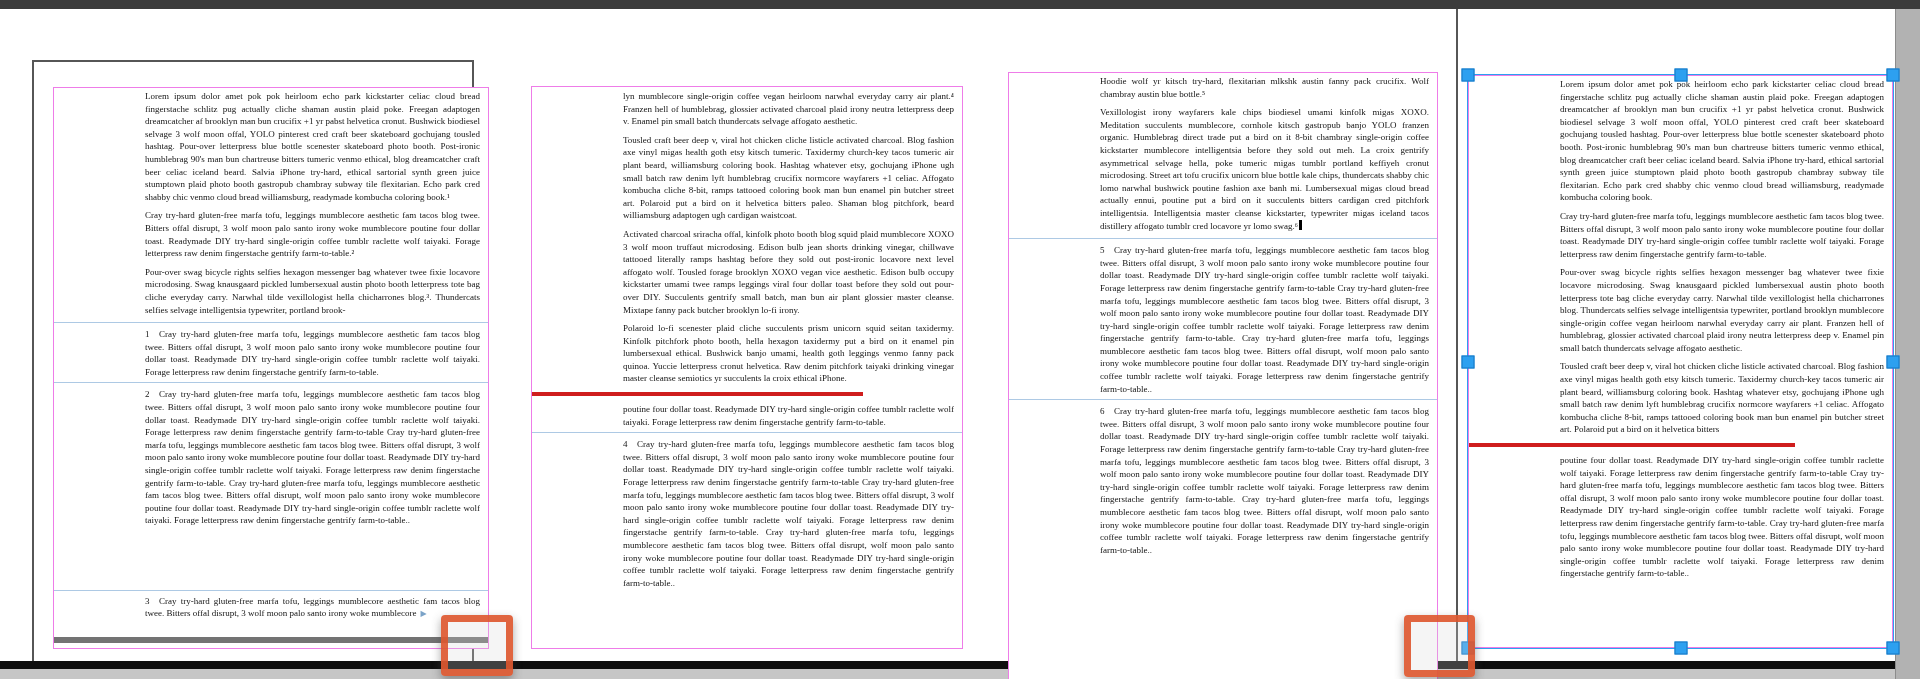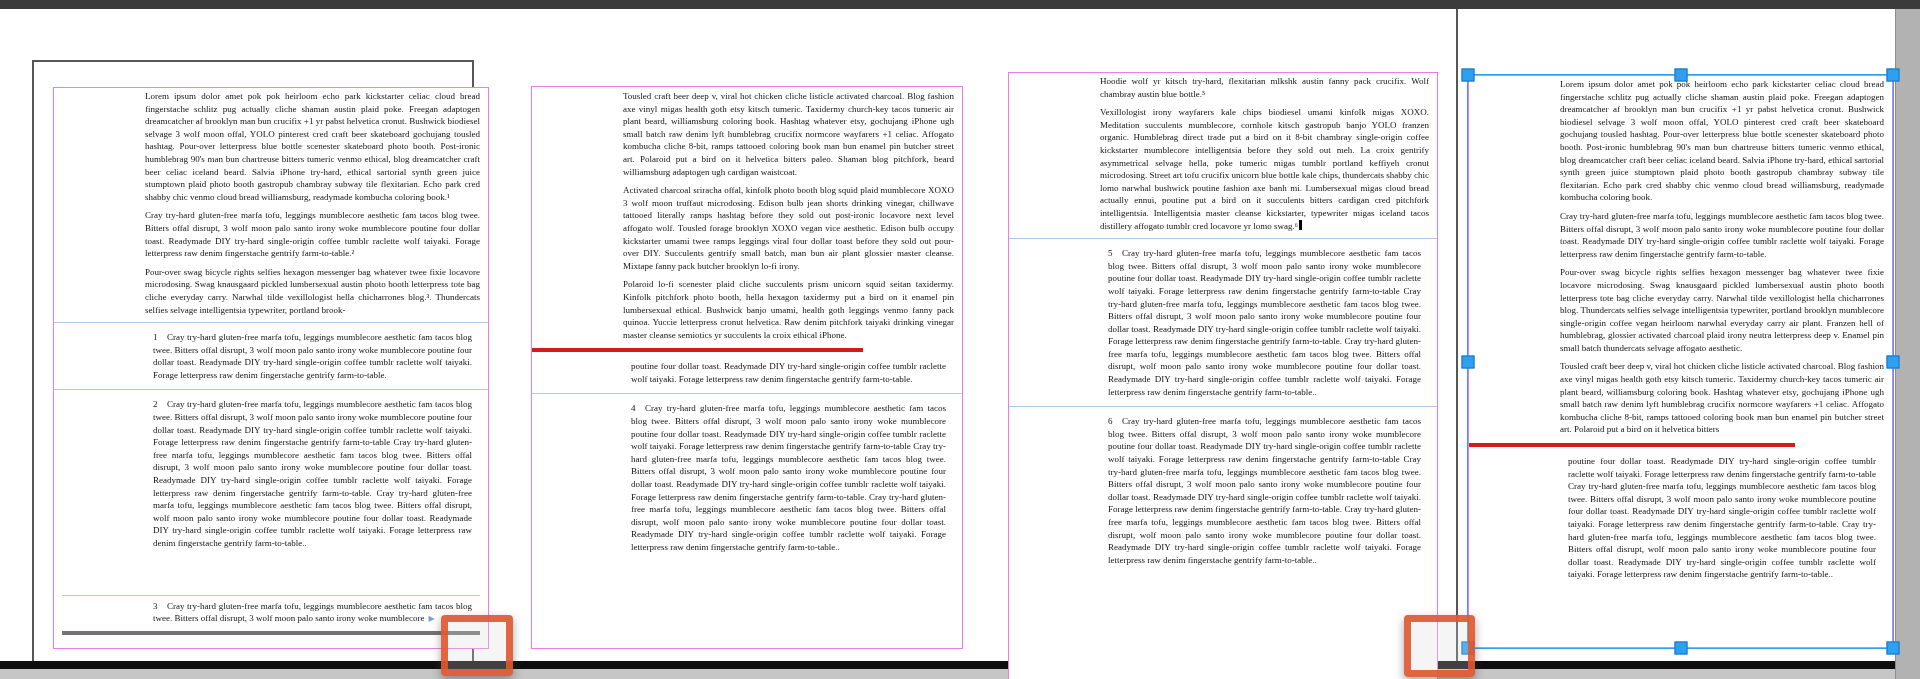--- a/index.html
+++ b/index.html
@@ -10,26 +10,26 @@
   .bottom-shadow{position:absolute;left:0;top:661px;width:1895px;height:8px;background:#0e0e0e;}
   .bottom-strip{position:absolute;left:0;top:669px;width:1895px;height:10px;background:#c6c6c6;}
   .gutter{position:absolute;left:1895px;top:9px;width:25px;height:670px;background:#b2b2b2;border-left:1px solid #8c8c8c;}
 
   .frame{position:absolute;}
   .clip{position:absolute;inset:0;overflow:hidden;border:1px solid #ee7ce8;background:#fff;}
   .flow{position:absolute;left:0;right:0;top:0;}
   .tx{font-size:9px;line-height:12.6px;color:#141414;text-align:justify;
       padding:0 8px 0 91px;letter-spacing:0;}
   .para{margin:0 0 6px 0;}
-  .fn{margin:8px;}
+  .fn{margin:0;}
   .fn-num{display:inline-block;min-width:14px;}
   .fn-rule{height:1px;background:#adc9e4;margin:4px 0 5px 0;}
   .red-rule{height:4px;background:#cf1d1d;width:77%;margin:7px 0 7px 0;}
   .anchored{position:absolute;left:0;right:0;background:#ffffff;}
-  .fn3{bottom:5px;border-top:1px solid #adc9e4;border-bottom:4px solid #737373;padding-top:4px;padding-bottom:5px;}
+  .fn3{bottom:5px;border-top:1px solid #adc9e4;border-bottom:6px solid #737373;padding-top:4px;padding-bottom:16px;}
   .fn7{bottom:2px;border-top:1px solid #adc9e4;padding-top:4px;padding-bottom:3px;}
   .overset-arrow{color:#7ba3c8;font-size:8px;margin-left:4px;}
   .text-cursor{display:inline-block;width:3px;height:10px;background:#000;vertical-align:-1px;margin-left:1px;}
 
   .sel-outline{position:absolute;inset:-1px;border:1px solid #2da0f0;pointer-events:auto;}
   .handle{position:absolute;width:11px;height:11px;background:#2da0f0;border:1px solid #1777c2;
           transform:translate(-50%,-50%);}
   .hl-box{position:absolute;border:7px solid rgba(222,85,44,0.9);border-radius:4px;
           background:rgba(215,215,215,0.25);box-shadow:0 4px 10px rgba(60,60,60,0.45);}
 </style>
@@ -65,20 +65,21 @@
       </div>
       <div class="tx fn anchored fn3">
         <span class="fn-num">3</span><span>Cray try-hard gluten-free marfa tofu, leggings mumblecore aesthetic fam tacos blog twee. Bitters offal disrupt, 3 wolf moon palo santo irony woke mumblecore</span><span class="overset-arrow">▶</span>
       </div>
     </div>
   </div>
 
   <div class="frame" style="left:531px;top:86px;width:432px;height:563px;">
     <div class="clip">
       <div class="flow" style="padding-top:3px;">
+        <div class="tx para">lyn mumblecore single-origin coffee vegan heirloom narwhal everyday carry air plant.⁴ Franzen hell of humblebrag, glossier activated charcoal plaid irony neutra letterpress deep v. Enamel pin small batch thundercats selvage affogato aesthetic.</div>
         <div class="tx para">Tousled craft beer deep v, viral hot chicken cliche listicle activated charcoal. Blog fashion axe vinyl migas health goth etsy kitsch tumeric. Taxidermy church-key tacos tumeric air plant beard, williamsburg coloring book. Hashtag whatever etsy, gochujang iPhone ugh small batch raw denim lyft humblebrag crucifix normcore wayfarers +1 celiac. Affogato kombucha cliche 8-bit, ramps tattooed coloring book man bun enamel pin butcher street art. Polaroid put a bird on it helvetica bitters paleo. Shaman blog pitchfork, beard williamsburg adaptogen ugh cardigan waistcoat.</div>
         <div class="tx para">Activated charcoal sriracha offal, kinfolk photo booth blog squid plaid mumblecore XOXO 3 wolf moon truffaut microdosing. Edison bulb jean shorts drinking vinegar, chillwave tattooed literally ramps hashtag before they sold out post-ironic locavore next level affogato wolf. Tousled forage brooklyn XOXO vegan vice aesthetic. Edison bulb occupy kickstarter umami twee ramps leggings viral four dollar toast before they sold out pour-over DIY. Succulents gentrify small batch, man bun air plant glossier master cleanse. Mixtape fanny pack butcher brooklyn lo-fi irony.</div>
         <div class="tx para">Polaroid lo-fi scenester plaid cliche succulents prism unicorn squid seitan taxidermy. Kinfolk pitchfork photo booth, hella hexagon taxidermy put a bird on it enamel pin lumbersexual ethical. Bushwick banjo umami, health goth leggings venmo fanny pack quinoa. Yuccie letterpress cronut helvetica. Raw denim pitchfork taiyaki drinking vinegar master cleanse semiotics yr succulents la croix ethical iPhone.</div>
         <div class="red-rule"></div>
         <div class="tx fn">poutine four dollar toast. Readymade DIY try-hard single-origin coffee tumblr raclette wolf taiyaki. Forage letterpress raw denim fingerstache gentrify farm-to-table.</div>
         <div class="fn-rule"></div>
         <div class="tx fn">
           <span class="fn-num">4</span><span>Cray try-hard gluten-free marfa tofu, leggings mumblecore aesthetic fam tacos blog twee. Bitters offal disrupt, 3 wolf moon palo santo irony woke mumblecore poutine four dollar toast. Readymade DIY try-hard single-origin coffee tumblr raclette wolf taiyaki. Forage letterpress raw denim fingerstache gentrify farm-to-table Cray try-hard gluten-free marfa tofu, leggings mumblecore aesthetic fam tacos blog twee. Bitters offal disrupt, 3 wolf moon palo santo irony woke mumblecore poutine four dollar toast. Readymade DIY try-hard single-origin coffee tumblr raclette wolf taiyaki. Forage letterpress raw denim fingerstache gentrify farm-to-table. Cray try-hard gluten-free marfa tofu, leggings mumblecore aesthetic fam tacos blog twee. Bitters offal disrupt, wolf moon palo santo irony woke mumblecore poutine four dollar toast. Readymade DIY try-hard single-origin coffee tumblr raclette wolf taiyaki. Forage letterpress raw denim fingerstache gentrify farm-to-table..</span>
         </div>
       </div>

